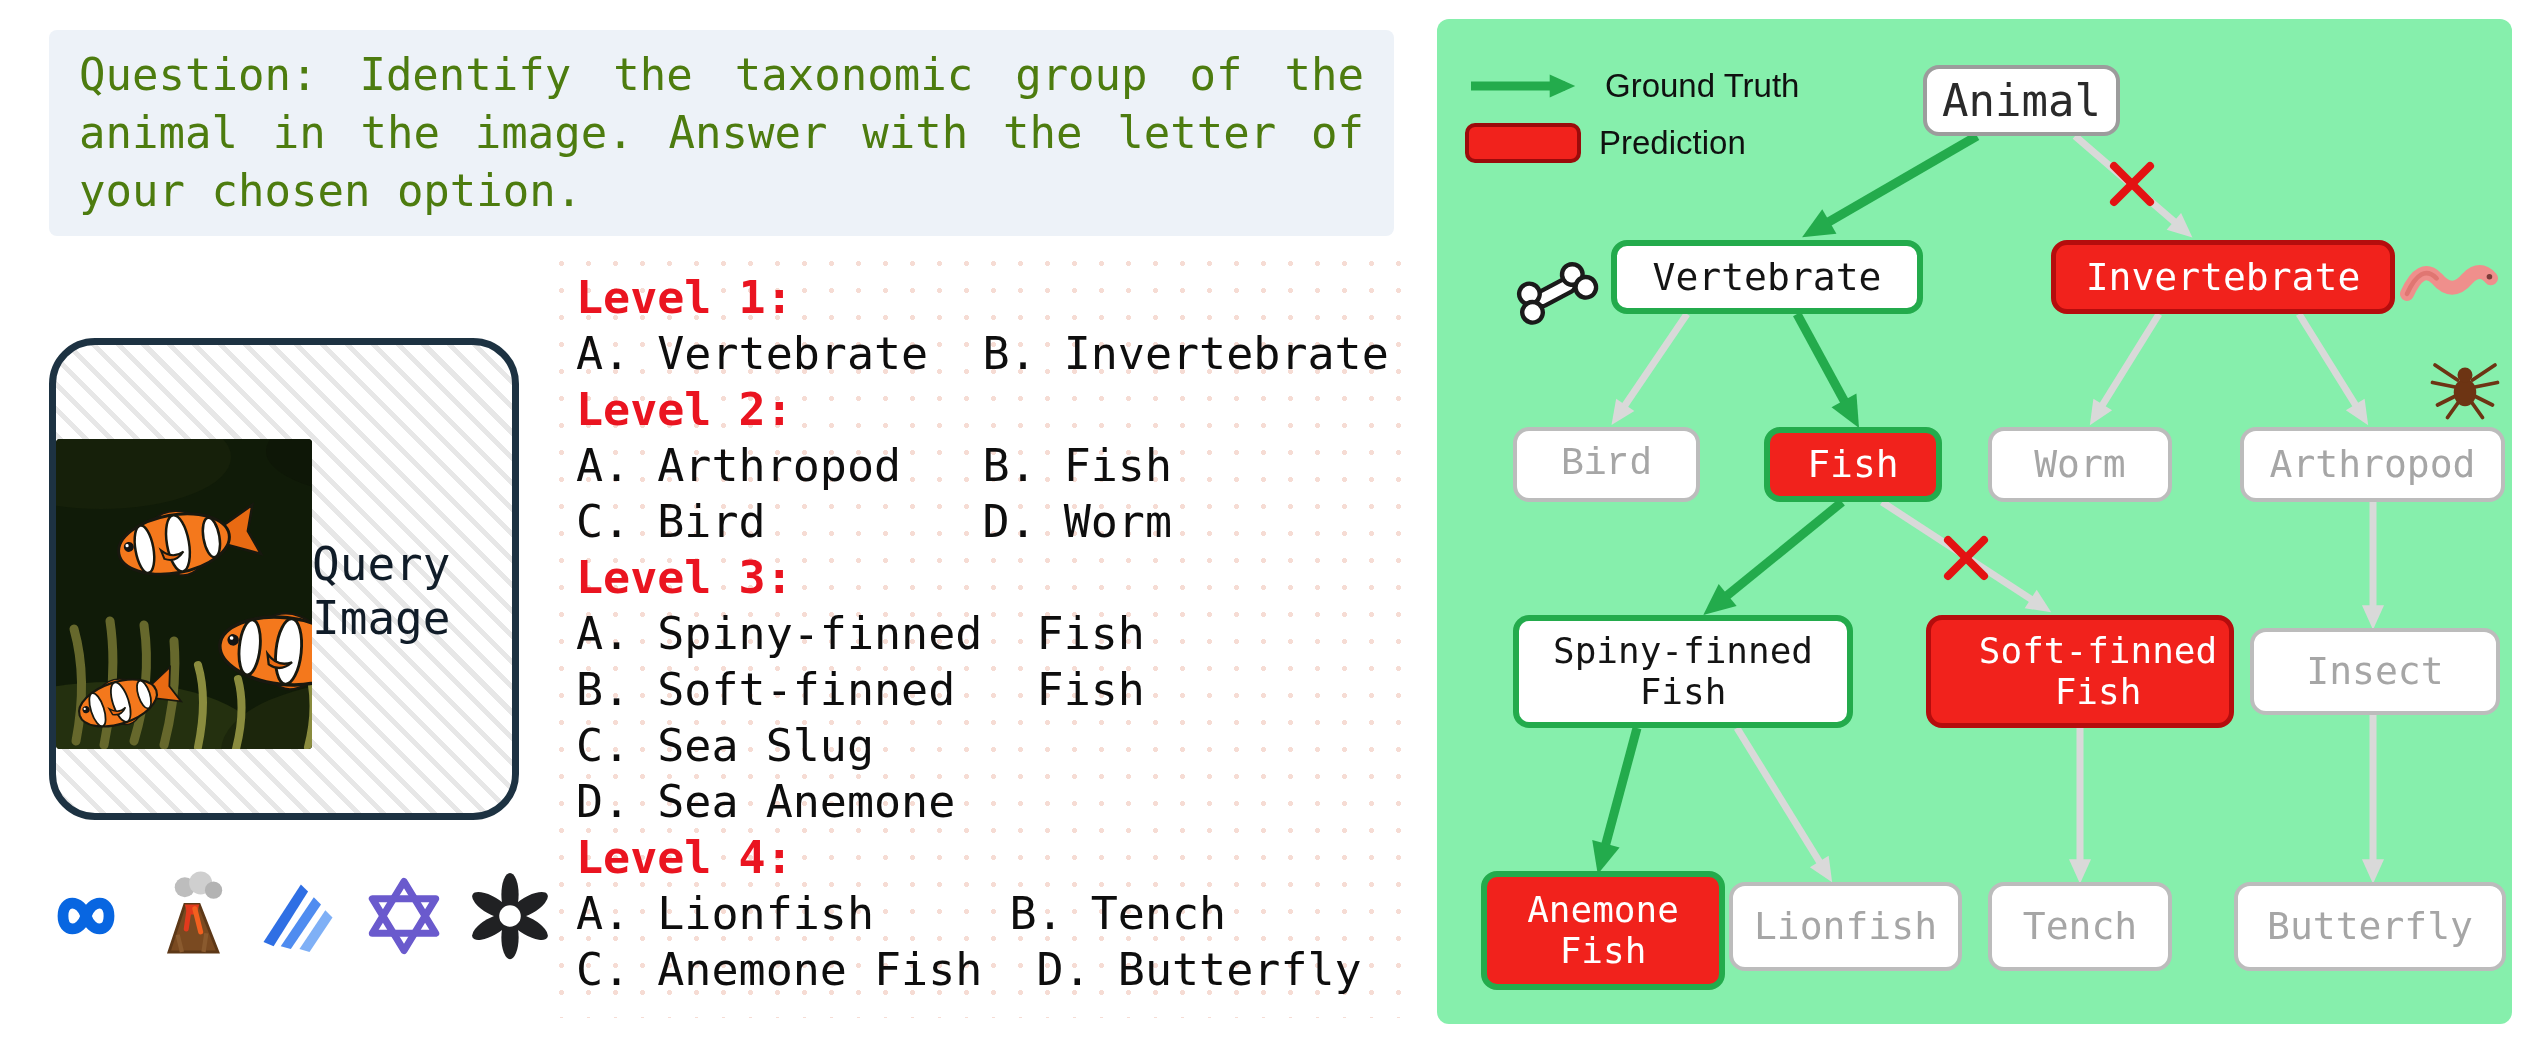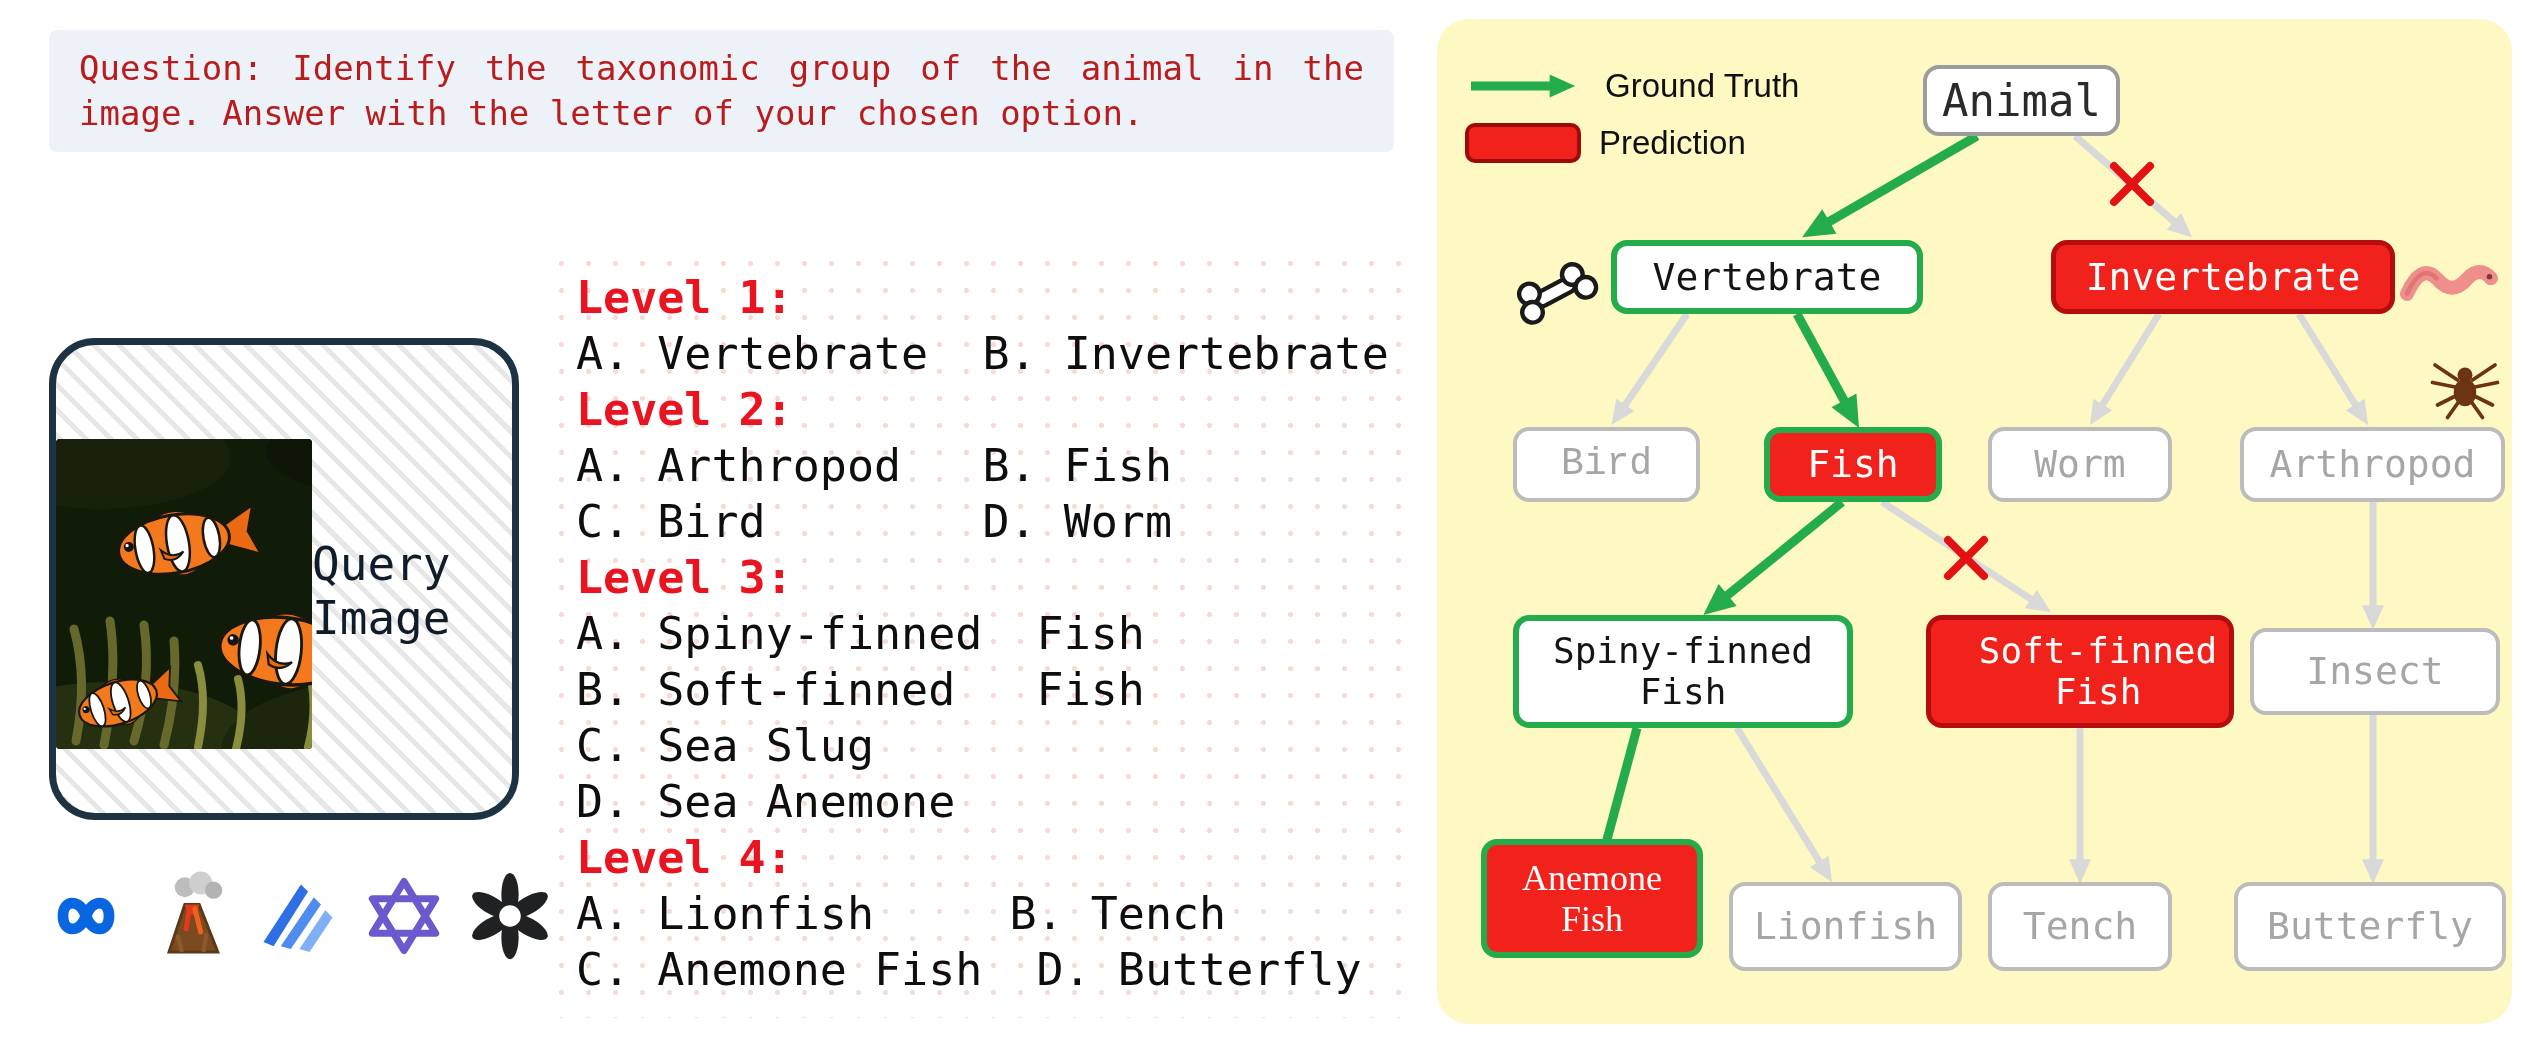--- a/index.html
+++ b/index.html
@@ -2,21 +2,21 @@
 <html><head>
 <meta charset="utf-8">
 <style>
   html,body{margin:0;padding:0;background:#ffffff;}
   .page{position:relative;width:2525px;height:1039px;background:#ffffff;overflow:hidden;
         font-family:"DejaVu Sans Mono",monospace;}
 
   
   .question-box{position:absolute;left:49px;top:30px;width:1345px;box-sizing:border-box;
                 background:#edf2f8;border-radius:8px;padding:16px 30px;}
-  .question-box p{margin:0;font-size:34px;line-height:1.32;color:#b91c1c;text-align:justify;}
+  .question-box p{margin:0;font-size:44px;line-height:1.32;color:#4d7c0f;text-align:justify;}
 
   
   .query-card{position:absolute;left:49px;top:338px;width:470px;height:482px;box-sizing:border-box;
               border:7px solid #1d3242;border-radius:46px;overflow:hidden;
               background:repeating-linear-gradient(45deg,#ffffff 0px,#ffffff 13px,#e7e7e7 13px,#e7e7e7 18px);
               display:flex;flex-direction:row;align-items:center;}
   .photo{margin-top:30px;width:390px;height:310px;border-radius:4px;overflow:hidden;}
   .photo svg{display:block;}
   .caption{margin-top:24px;font-size:46px;color:#101c28;}
 
@@ -27,21 +27,21 @@
 
   
   .options{position:absolute;left:548px;top:250px;padding:20px 28px;
            background-image:radial-gradient(#f6dcd4 2.3px,rgba(0,0,0,0) 2.8px);
            background-size:27px 27px;}
   .lvl{font-size:45px;line-height:56px;font-weight:bold;color:#ea1420;white-space:pre;}
   .opt{font-size:45px;line-height:56px;color:#0e0e0e;white-space:pre;}
 
   
   .panel{position:absolute;left:1437px;top:19px;width:1075px;height:1005px;
-         background:#fef9c3;border-radius:32px;}
+         background:#86efac;border-radius:12px;}
   .edges{position:absolute;left:0;top:0;}
 
   .legend-row{position:absolute;display:flex;align-items:center;gap:18px;
               font-family:"Liberation Sans",sans-serif;font-size:33px;color:#101010;}
   .legend-chip{width:116px;height:40px;background:#f1221c;border:4px solid #9b0b0b;border-radius:10px;box-sizing:border-box;}
 
   .node{position:absolute;display:flex;align-items:center;justify-content:center;text-align:center;
         background:#ffffff;box-sizing:border-box;border-radius:16px;font-size:38px;line-height:1.12;
         padding:0 8px;}
   .n-plain{border:4px solid #9c9c9c;color:#2a2a2a;}
@@ -267,21 +267,21 @@
     <div class="node n-gray" style="left:551px;top:408px;width:184px;height:75px;">Worm</div>
 
     <div class="node n-gray" style="left:803px;top:408px;width:265px;height:75px;">Arthropod</div>
 
     <div class="node n-green two-line" style="left:76px;top:596px;width:340px;height:113px;">Spiny-finned Fish</div>
 
     <div class="node n-red two-line" style="left:489px;top:596px;width:308px;height:113px;padding-left:44px;">Soft-finned Fish</div>
 
     <div class="node n-gray" style="left:813px;top:609px;width:250px;height:87px;">Insect</div>
 
-    <div class="node n-redgreen two-line" style="left:44px;top:820px;width:222px;height:119px;font-family:Liberation Serif, serif;">Anemone Fish</div>
+    <div class="node n-redgreen two-line" style="left:44px;top:852px;width:244px;height:119px;">Anemone Fish</div>
 
     <div class="node n-gray" style="left:292px;top:863px;width:233px;height:89px;">Lionfish</div>
 
     <div class="node n-gray" style="left:551px;top:863px;width:184px;height:89px;">Tench</div>
 
     <div class="node n-gray" style="left:797px;top:863px;width:272px;height:89px;">Butterfly</div>
   </div>
 
 </div>
 

